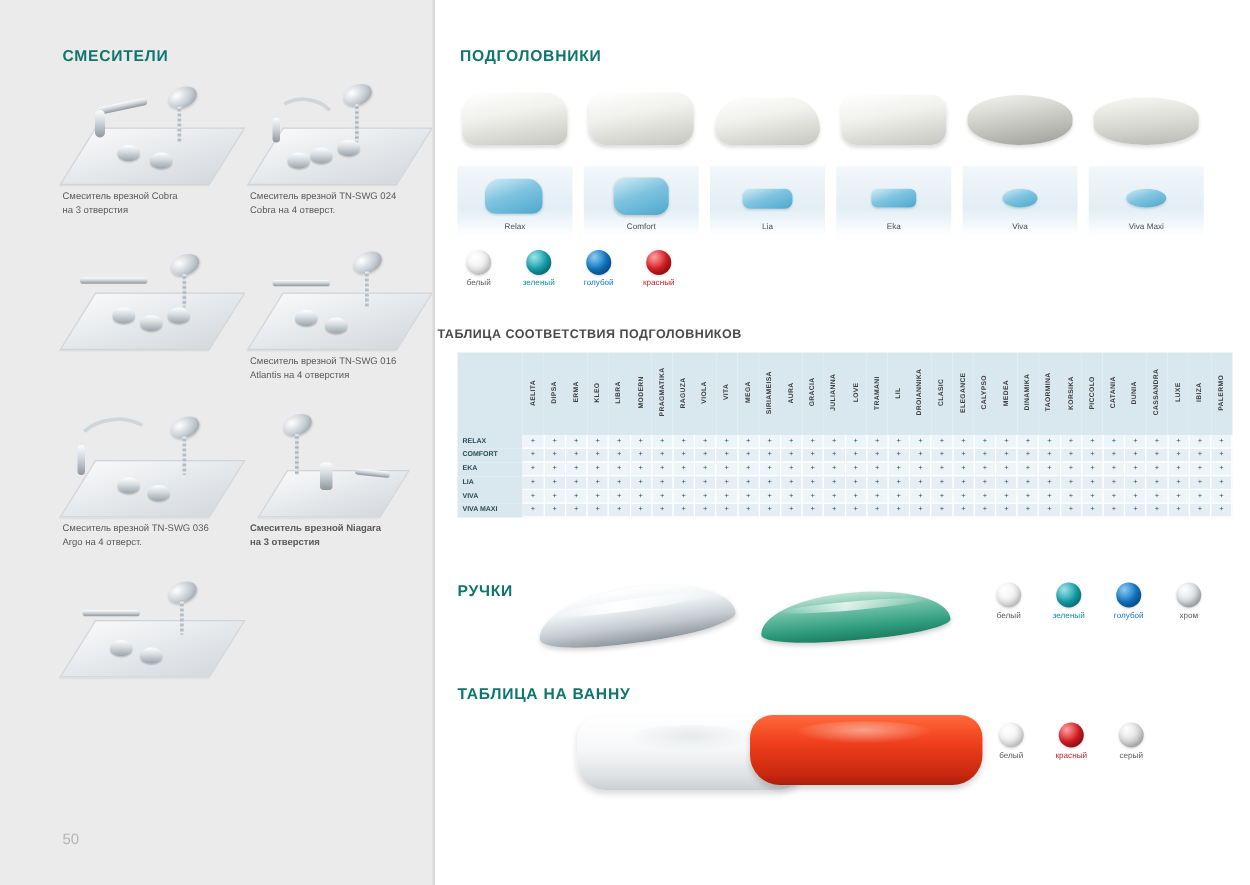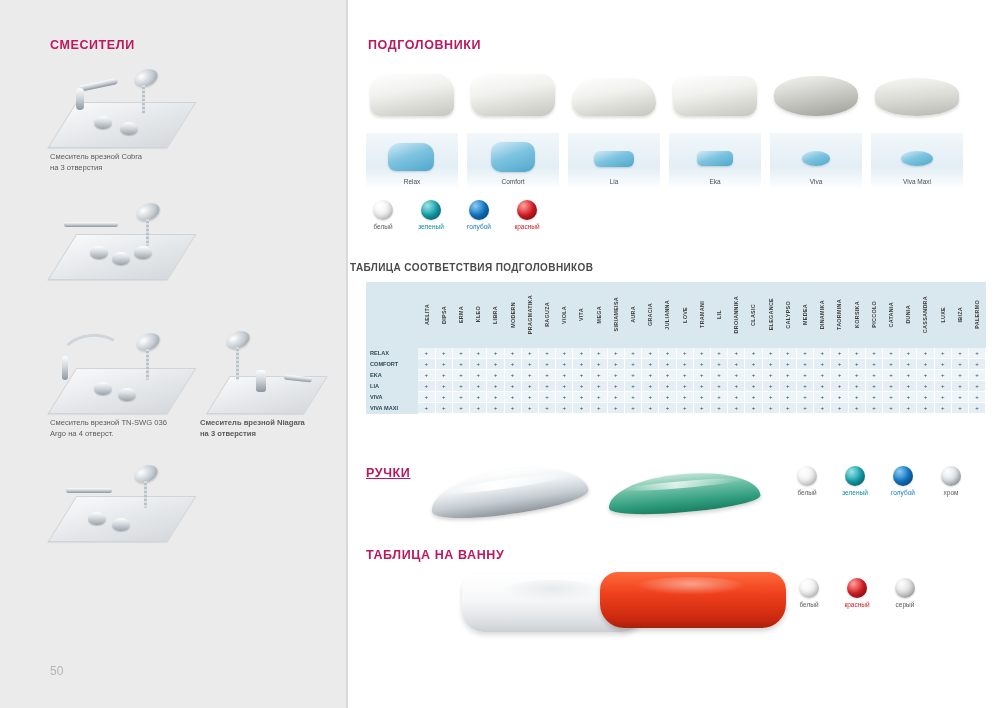--- a/index.html
+++ b/index.html
@@ -33,21 +33,21 @@
   }
   .right-col {
     position: absolute;
     left: 350px; top: 0;
     width: 650px; height: 708px;
     background: #ffffff;
   }
   h2.section-title {
     font-size: 12.5px;
     font-weight: bold;
-    color: #be185d;
+    color: #0f766e;
     letter-spacing: 0.6px;
     margin: 0;
     text-align: center;
   }
   .cap {
     font-size: 7.6px;
     color: #5a5a5a;
     line-height: 11px;
   }
   
@@ -334,33 +334,59 @@
         <div class="spout" style="left:26px; top:24px; width:8px; height:22px;"></div>
         <div class="shower-head" style="left:84px; top:6px;"></div>
         <div class="hose" style="left:92px; top:20px; height:30px;"></div>
         <div class="knob" style="left:44px; top:52px;"></div>
         <div class="knob" style="left:70px; top:58px;"></div>
       </div>
       <div class="cap" style="white-space:pre-line; margin-top:2px;">Смеситель врезной Cobra
 на 3 отверстия</div>
     </div>
 
+    <div class="faucet" style="left:200px; top:64px;">
+      <div class="art">
+        <div class="plate"></div>
+        <div class="arc" style="left:18px; top:14px; width:46px; height:34px; transform:rotate(8deg);"></div>
+        <div class="spout" style="left:18px; top:30px; width:6px; height:20px;"></div>
+        <div class="shower-head" style="left:74px; top:4px;"></div>
+        <div class="hose" style="left:84px; top:18px; height:32px;"></div>
+        <div class="knob" style="left:48px; top:54px;"></div>
+        <div class="knob" style="left:70px; top:48px;"></div>
+        <div class="knob" style="left:30px; top:58px;"></div>
+      </div>
+      <div class="cap" style="white-space:pre-line; margin-top:2px;">Смеситель врезной TN-SWG  024
+Cobra  на 4 отверст.</div>
+    </div>
 
     <div class="faucet" style="left:50px; top:196px;">
       <div class="art">
         <div class="plate"></div>
         <div class="spout" style="left:14px; top:26px; width:54px; height:5px;"></div>
         <div class="shower-head" style="left:86px; top:8px;"></div>
         <div class="hose" style="left:96px; top:22px; height:28px;"></div>
         <div class="knob" style="left:40px; top:50px;"></div>
         <div class="knob" style="left:62px; top:56px;"></div>
         <div class="knob" style="left:84px; top:50px;"></div>
       </div>
     </div>
 
+    <div class="faucet" style="left:200px; top:196px;">
+      <div class="art">
+        <div class="plate"></div>
+        <div class="spout" style="left:18px; top:28px; width:46px; height:5px;"></div>
+        <div class="shower-head" style="left:82px; top:6px;"></div>
+        <div class="hose" style="left:92px; top:20px; height:30px;"></div>
+        <div class="knob" style="left:36px; top:52px;"></div>
+        <div class="knob" style="left:60px; top:58px;"></div>
+      </div>
+      <div class="cap" style="white-space:pre-line; margin-top:2px;">Смеситель врезной TN-SWG 016
+Atlantis  на 4  отверстия</div>
+    </div>
 
     <div class="faucet" style="left:50px; top:330px;">
       <div class="art">
         <div class="plate"></div>
         <div class="arc" style="left:10px; top:4px; width:58px; height:38px; transform:rotate(-6deg);"></div>
         <div class="spout" style="left:12px; top:26px; width:6px; height:24px;"></div>
         <div class="shower-head" style="left:86px; top:4px;"></div>
         <div class="hose" style="left:96px; top:18px; height:32px;"></div>
         <div class="knob" style="left:44px; top:52px;"></div>
         <div class="knob" style="left:68px; top:58px;"></div>
@@ -721,21 +747,21 @@
               <td>+</td>
               <td>+</td>
               <td>+</td>
               <td>+</td>
               <td>+</td>
             </tr>
           </tbody>
       </table>
     </div>
 
-    <h2 class="section-title handles-title" style="left:16px;text-decoration:underline;">РУЧКИ</h2>
+    <h2 class="section-title handles-title" style="left:16px;">РУЧКИ</h2>
     <div class="handle-chrome" style="left:80px; top:470px;"></div>
     <div class="handle-green" style="left:258px; top:474px;"></div>
 
     <div class="swatch-row" style="left:440px; top:466px;">
       <div class="sw">
         <div class="ball white"></div>
         <div class="name">белый</div>
       </div>
       <div class="sw">
         <div class="ball green"></div>

